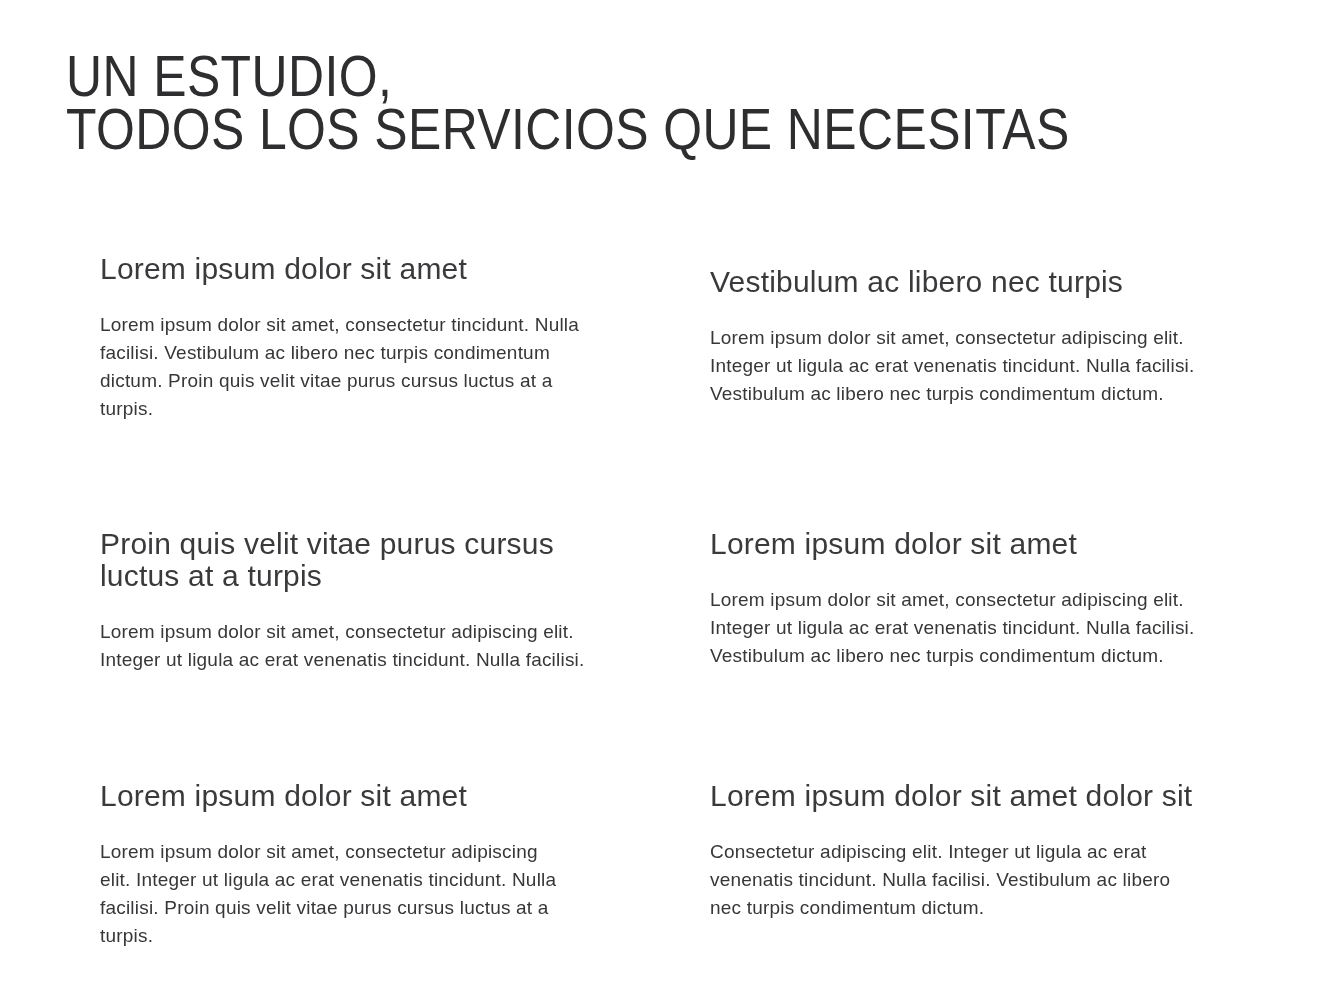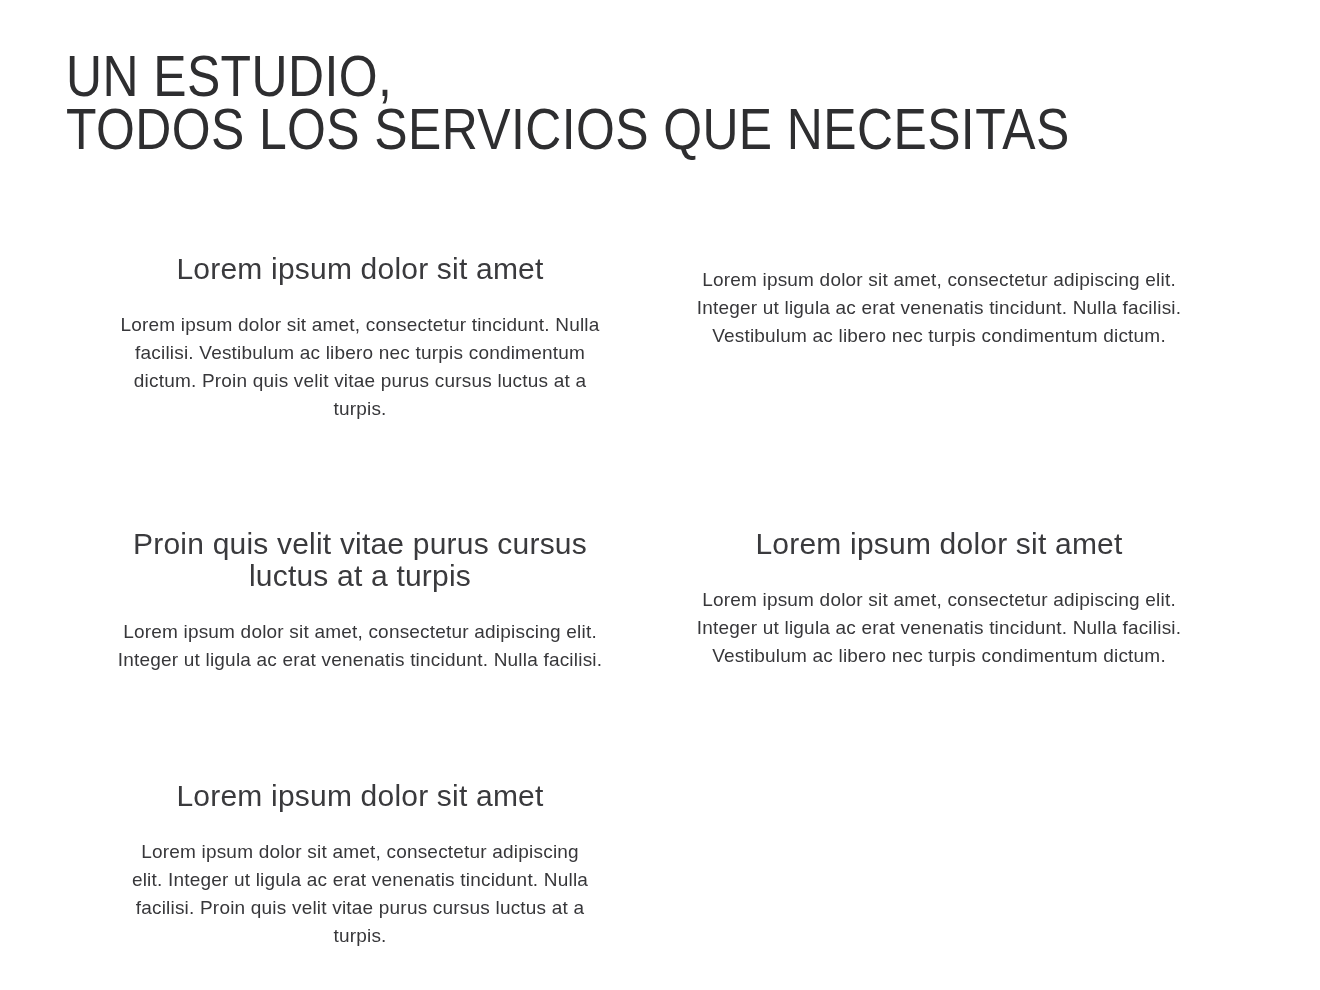--- a/index.html
+++ b/index.html
@@ -31,23 +31,22 @@
     transform-origin: left top;
     white-space: nowrap;
   }
   
   .services-grid {
     position: absolute;
     left: 100px;
     top: 253px;
     display: grid;
     grid-template-columns: 520px 520px;
-    column-gap: 59px;
+    column-gap: 90px;
     grid-template-rows: 275px 252px auto;
-    text-align: center;
   }
   .service-card {
     position: relative;
   }
   .service-card.offset-down {
     margin-top: 13px;
   }
   .service-heading {
     margin: 0 0 26px 0;
     color: #3a3a3d;
@@ -82,20 +81,21 @@
 
     <div class="service-card">
       <h2 class="service-heading">Lorem ipsum dolor sit amet</h2>
       <p class="service-body">Lorem ipsum dolor sit amet, consectetur tincidunt. Nulla
 facilisi. Vestibulum ac libero nec turpis condimentum
 dictum. Proin quis velit vitae purus cursus luctus at a
 turpis.</p>
     </div>
 
     <div class="service-card offset-down">
+      <h2 class="service-heading">Vestibulum ac libero nec turpis</h2>
       <p class="service-body">Lorem ipsum dolor sit amet, consectetur adipiscing elit.
 Integer ut ligula ac erat venenatis tincidunt. Nulla facilisi.
 Vestibulum ac libero nec turpis condimentum dictum.</p>
     </div>
 
     <div class="service-card">
       <h2 class="service-heading">Proin quis velit vitae purus cursus
 luctus at a turpis</h2>
       <p class="service-body">Lorem ipsum dolor sit amet, consectetur adipiscing elit.
 Integer ut ligula ac erat venenatis tincidunt. Nulla facilisi.</p>
@@ -109,15 +109,21 @@
     </div>
 
     <div class="service-card">
       <h2 class="service-heading">Lorem ipsum dolor sit amet</h2>
       <p class="service-body">Lorem ipsum dolor sit amet, consectetur adipiscing
 elit. Integer ut ligula ac erat venenatis tincidunt. Nulla
 facilisi. Proin quis velit vitae purus cursus luctus at a
 turpis.</p>
     </div>
 
+    <div class="service-card">
+      <h2 class="service-heading">Lorem ipsum dolor sit amet dolor sit</h2>
+      <p class="service-body">Consectetur adipiscing elit. Integer ut ligula ac erat
+venenatis tincidunt. Nulla facilisi. Vestibulum ac libero
+nec turpis condimentum dictum.</p>
+    </div>
 
   </div>
 </div>
 
 </body></html>

